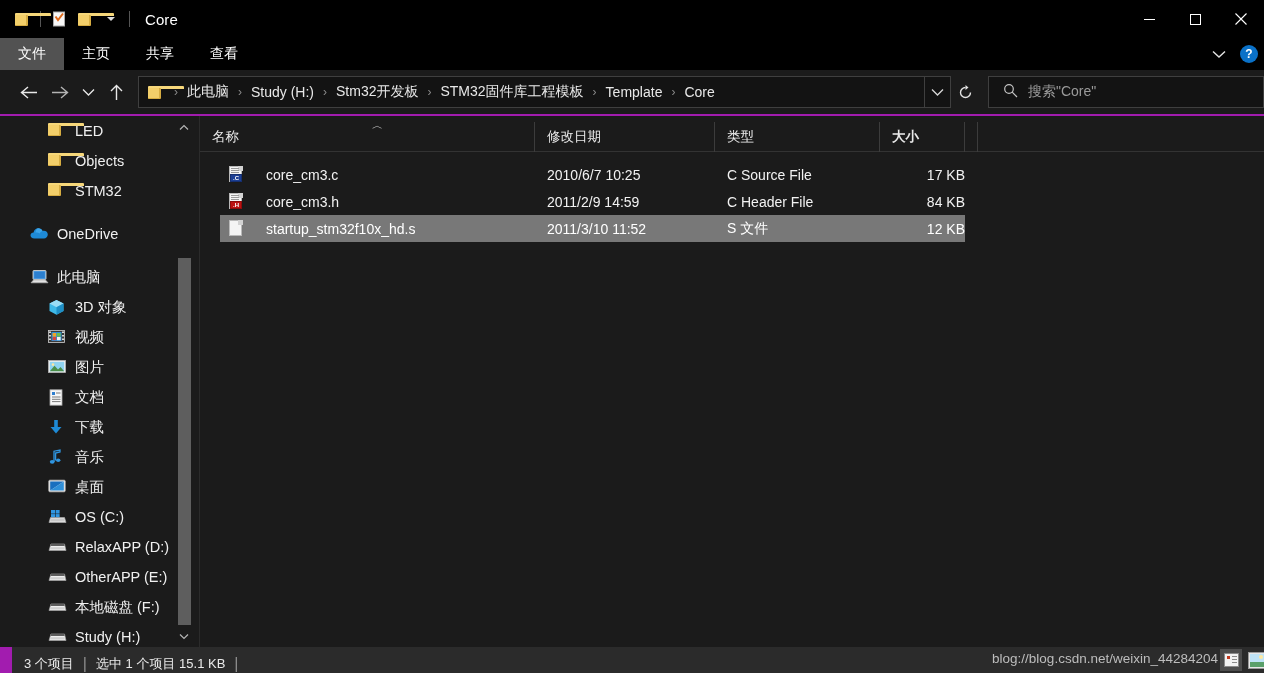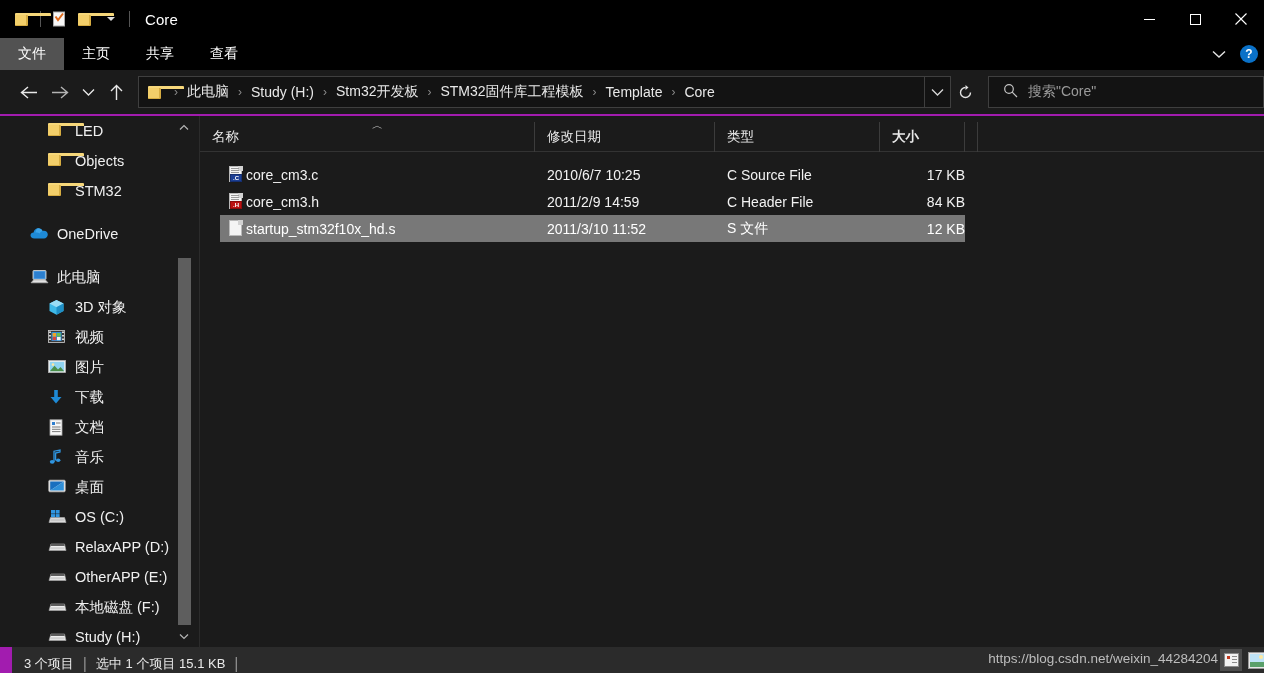--- a/index.html
+++ b/index.html
@@ -162,21 +162,21 @@
   .col.c-tail { width: 10px; border-right: 1px solid #3c3c3c; }
   .sortmark {
     position: absolute; left: 172px; top: -4px; color: #c7c7c7; font-size: 11px;
   }
   .row {
     display: flex; align-items: center; height: 27px;
     margin: 0 100px 0 20px; padding-left: 0px;
   }
   .row.selected { background: #787878; width: 745px; margin-right: 0; }
   .cell { font-size: 14px; color: #f2f2f2; white-space: nowrap; }
-  .cell-name { width: 327px; display: flex; align-items: center; gap: 2px; padding-left: 8px;}
+  .cell-name { width: 327px; display: flex; align-items: center; gap: 22px; padding-left: 8px;}
   .cell-date { width: 180px; }
   .cell-type { width: 165px; }
   .cell-size { width: 73px; text-align: right; }
   .row.selected .cell { color: #ffffff; }
 
   
   .fico { width: 16px; height: 17px; position: relative; flex: none; }
   .fico .page {
     position:absolute; left:1px; top:0; width:13px; height:16px;
     background:#f4f4f4; border:1px solid #b9b9b9;
@@ -457,39 +457,39 @@
           <rect x="1.8" y="2.8" width="14.4" height="9.4" fill="#8fd3f2"></rect>
           <circle cx="5" cy="5.6" r="1.3" fill="#fbe6a0"></circle>
           <path d="M1.8 12.2 L6.5 6.8 L10 10.5 L12.5 8 L16.2 12.2 Z" fill="#4a8f4a"></path>
         </svg>
       </span>
       <span class="side-label">图片</span>
     </div>
 
     <div class="side-item indent2">
       <span class="ico">
-        <svg width="16" height="16" viewBox="0 0 16 16">
-          <path d="M6.2 1 L9.8 1 L9.8 8 L13.5 8 L8 14.5 L2.5 8 L6.2 8 Z" fill="#1e8ad6"></path>
-        </svg>
-      </span>
-      <span class="side-label">下载</span>
-    </div>
-
-    <div class="side-item indent2">
-      <span class="ico">
         <svg width="16" height="17" viewBox="0 0 16 17">
           <rect x="2" y="0.8" width="12" height="15.4" fill="#f7f7f7" stroke="#a8a8a8" stroke-width="0.8"></rect>
           <rect x="4" y="3" width="3" height="3" fill="#2f7fd0"></rect>
           <rect x="8" y="3.5" width="4.5" height="1" fill="#7a7a7a"></rect>
           <rect x="4" y="7.5" width="8.5" height="1" fill="#7a7a7a"></rect>
           <rect x="4" y="9.8" width="8.5" height="1" fill="#7a7a7a"></rect>
           <rect x="4" y="12.1" width="8.5" height="1" fill="#7a7a7a"></rect>
         </svg>
       </span>
       <span class="side-label">文档</span>
+    </div>
+
+    <div class="side-item indent2">
+      <span class="ico">
+        <svg width="16" height="16" viewBox="0 0 16 16">
+          <path d="M6.2 1 L9.8 1 L9.8 8 L13.5 8 L8 14.5 L2.5 8 L6.2 8 Z" fill="#1e8ad6"></path>
+        </svg>
+      </span>
+      <span class="side-label">下载</span>
     </div>
 
     <div class="side-item indent2">
       <span class="ico">
         <svg width="15" height="16" viewBox="0 0 15 16">
           <path d="M6 13 L6 2.2 L12 1 L12 3 L7.6 4 L7.6 11.5" stroke="#2f95e0" stroke-width="1.3" fill="none"></path>
           <ellipse cx="4.2" cy="12.8" rx="2.4" ry="1.9" fill="#2f95e0"></ellipse>
           <ellipse cx="10.2" cy="11.3" rx="2.2" ry="1.8" fill="#2f95e0"></ellipse>
         </svg>
       </span>
@@ -637,21 +637,21 @@
       <div class="cell cell-size">12 KB</div>
     </div>
   </div>
 
   <div class="statusbar">
     <span class="status-text">3 个项目</span>
     <span class="status-sep">|</span>
     <span class="status-text" style="padding-left:0">选中 1 个项目  15.1 KB</span>
     <span class="status-sep">|</span>
 
-    <span class="watermark">https://blog.csdn.net/weixin_44284204</span>
+    <span class="watermark">blog://blog.csdn.net/weixin_44284204</span>
 
     <span class="view-btns">
       <span class="view-btn active">
         <span class="vb-details"></span>
       </span>
       <span class="view-btn">
         <span class="vb-icons"></span>
       </span>
     </span>
   </div>

